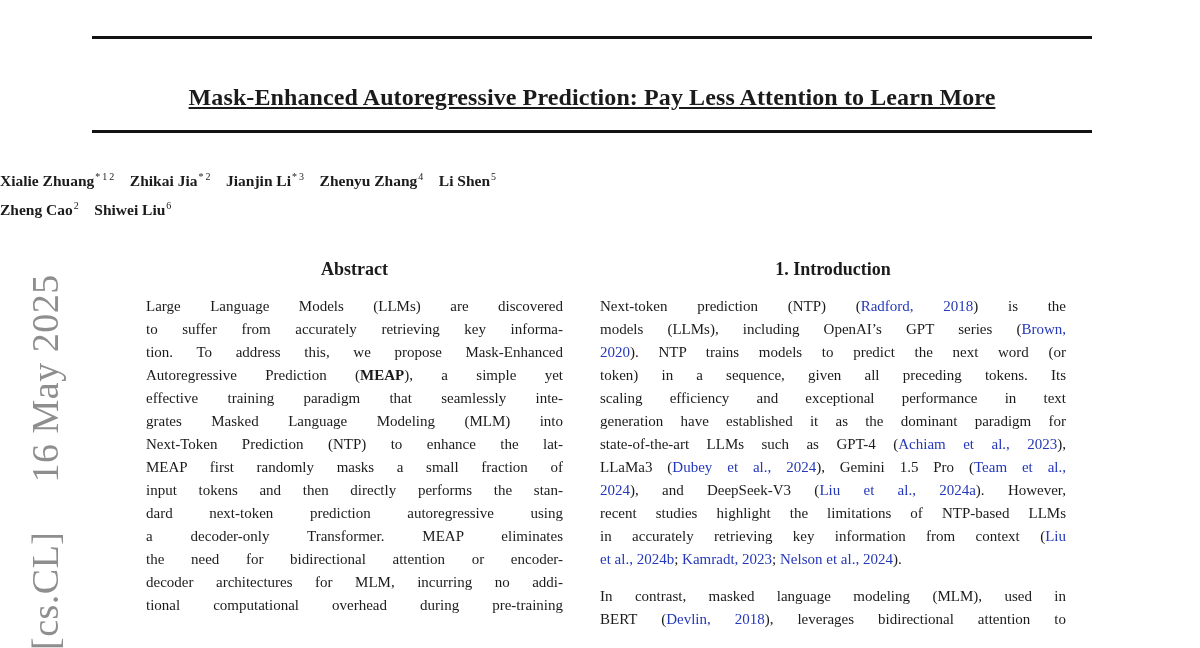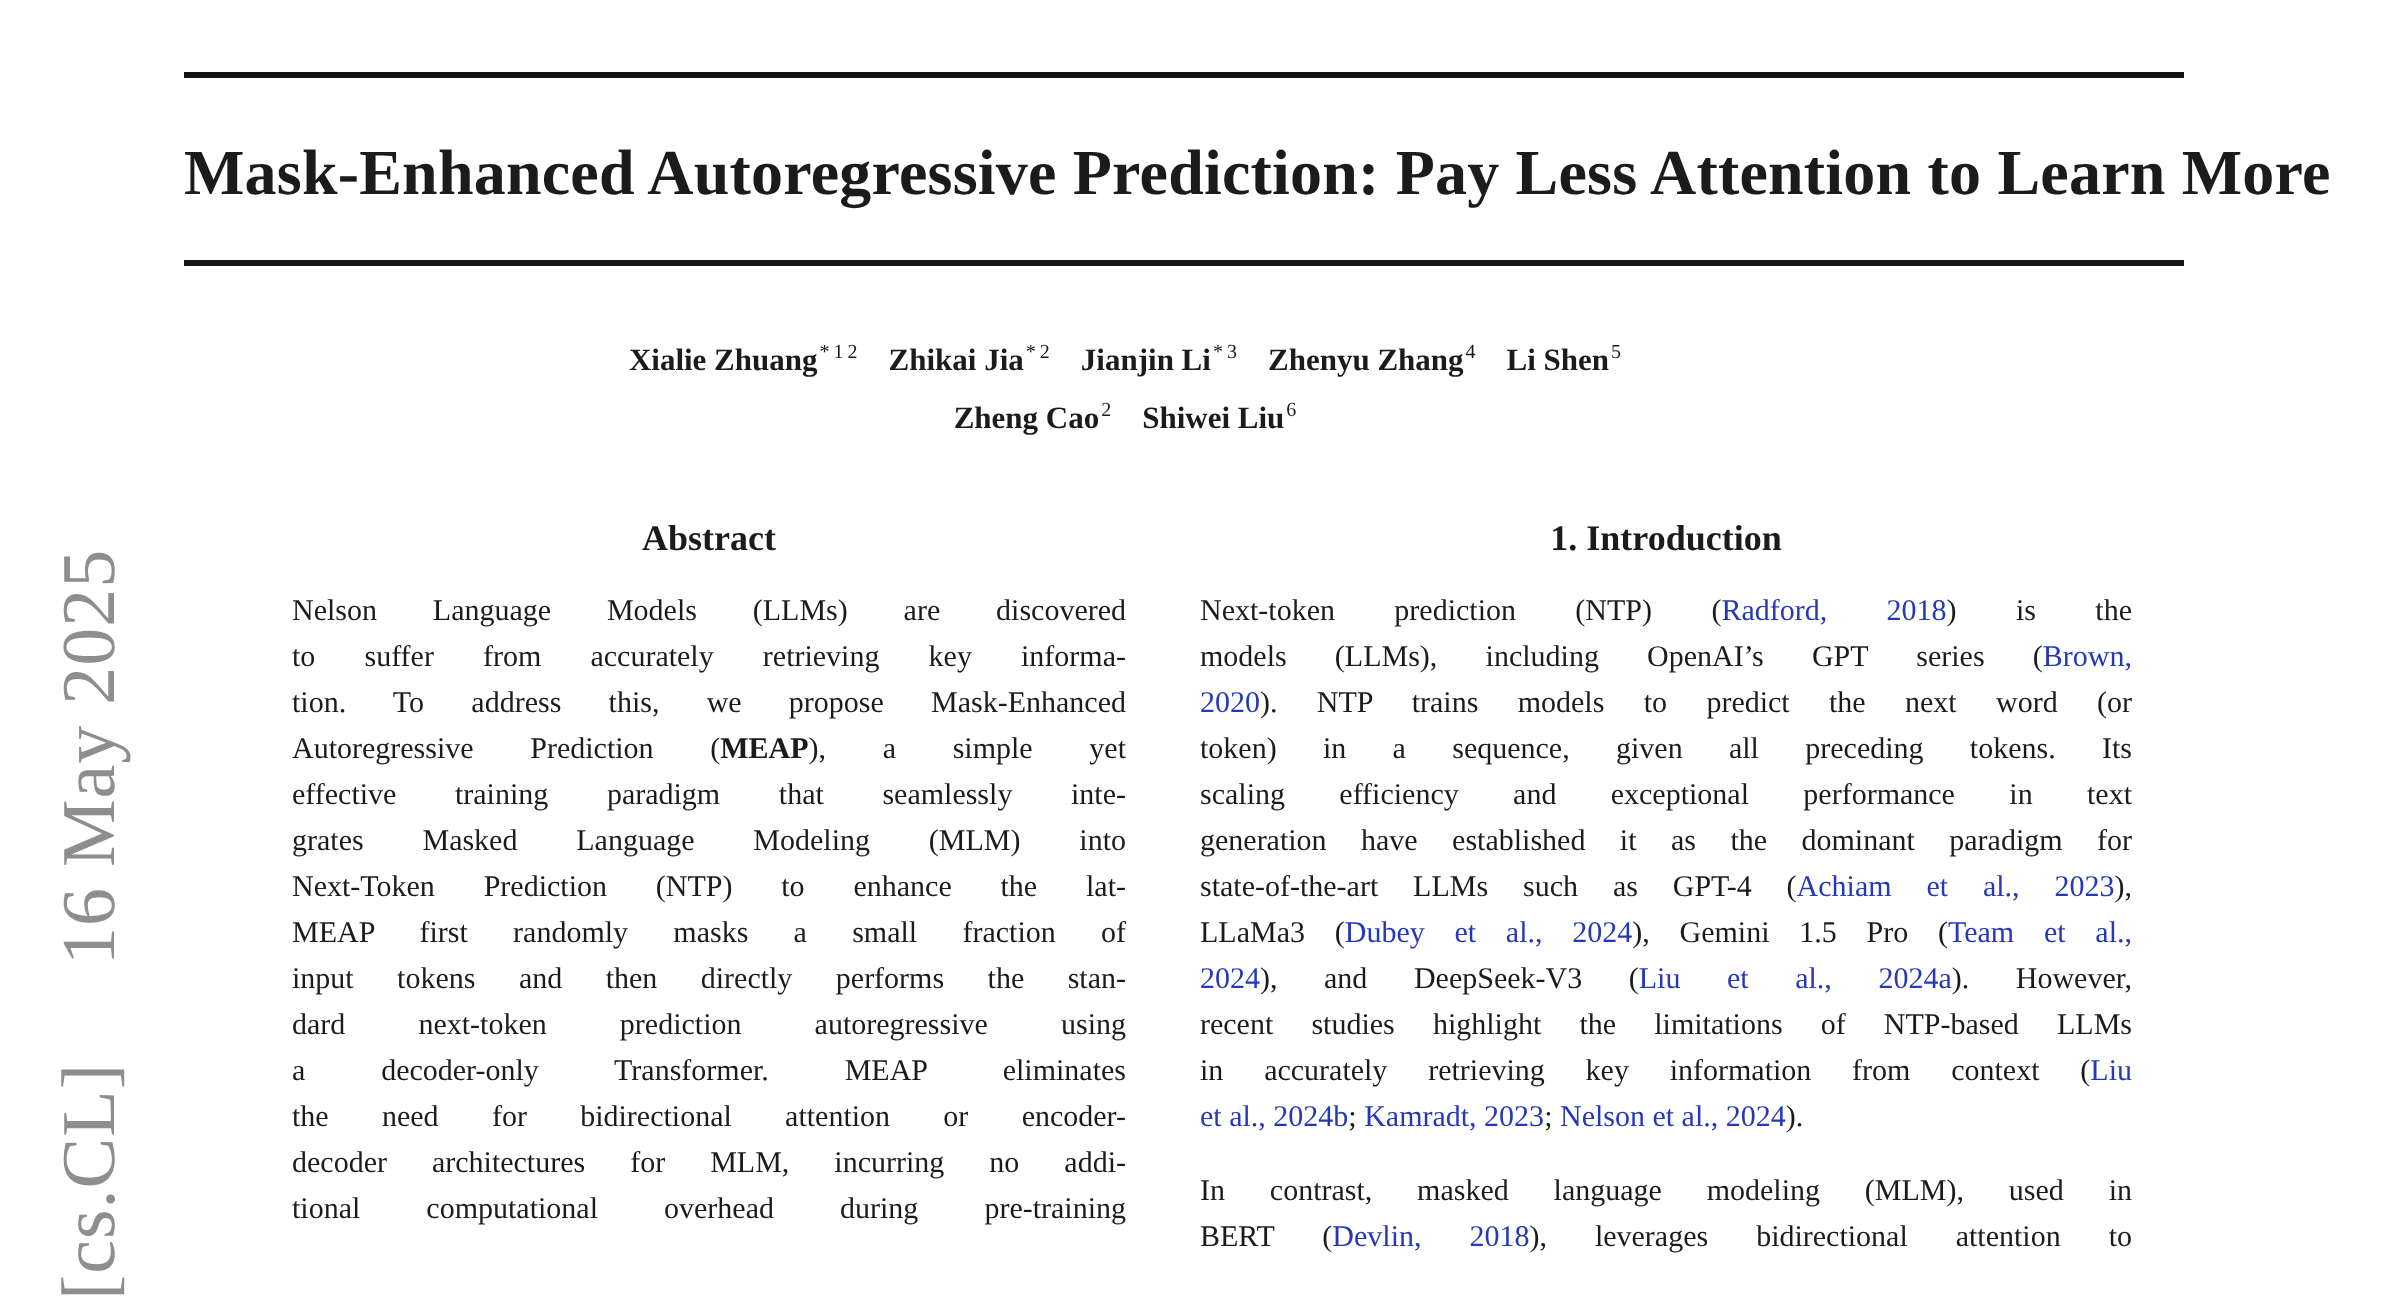--- a/index.html
+++ b/index.html
@@ -18,32 +18,31 @@
     color:var(--text);
     font-family:"Liberation Serif","DejaVu Serif",serif;
   }
   .rule{
     position:absolute;left:92px;width:1000px;height:3px;
     background:var(--rule);
   }
   .rule-top{top:36px;}
   .rule-bottom{top:130px;}
   .paper-title{
-    position:absolute;left:92px;width:1000px;top:68px;
+    position:absolute;left:92px;width:1000px;top:84px;
     text-align:center;
-    font-size:32px;font-weight:700;
+    font-size:24px;font-weight:700;
     letter-spacing:0.1px;
     white-space:nowrap;
+    text-decoration:underline;
   }
   .authors{
     position:absolute;left:0;width:1080px;top:167px;
-    text-align:center;
     font-size:15.5px;
     line-height:27px;
-    padding-left:45px;
   }
   .seg-b{font-weight:700;}
   .seg-l{color:var(--link);cursor:pointer;}
   .seg-sup{
     font-size:10px;position:relative;top:-6px;
     font-weight:400;padding-left:1px;
   }
   .col{position:absolute;top:256px;font-size:15px;}
   .col-left{left:146px;width:417px;}
   .col-right{left:600px;width:466px;}
@@ -86,21 +85,21 @@
   <div class="rule rule-bottom"></div>
 
   <div class="authors">
     <div class="author-line"><span class="seg-b">Xialie Zhuang</span><span class="seg-sup">* 1 2</span><span class="seg-p">  </span><span class="seg-b">Zhikai Jia</span><span class="seg-sup">* 2</span><span class="seg-p">  </span><span class="seg-b">Jianjin Li</span><span class="seg-sup">* 3</span><span class="seg-p">  </span><span class="seg-b">Zhenyu Zhang</span><span class="seg-sup">4</span><span class="seg-p">  </span><span class="seg-b">Li Shen</span><span class="seg-sup">5</span></div>
     <div class="author-line"><span class="seg-b">Zheng Cao</span><span class="seg-sup">2</span><span class="seg-p">  </span><span class="seg-b">Shiwei Liu</span><span class="seg-sup">6</span></div>
   </div>
 
   <div class="col col-left">
     <div class="abstract-heading">Abstract</div>
     <div class="abstract-body">
-      <div class="line j">Nelson Language Models (LLMs) are discovered</div>
+      <div class="line j">Large Language Models (LLMs) are discovered</div>
       <div class="line j">to suffer from accurately retrieving key informa-</div>
       <div class="line j">tion. To address this, we propose Mask-Enhanced</div>
       <div class="line j"><span class="seg-p">Autoregressive Prediction (</span><span class="seg-b">MEAP</span><span class="seg-p">), a simple yet</span></div>
       <div class="line j">effective training paradigm that seamlessly inte-</div>
       <div class="line j">grates Masked Language Modeling (MLM) into</div>
       <div class="line j">Next-Token Prediction (NTP) to enhance the lat-</div>
       <div class="line j">MEAP first randomly masks a small fraction of</div>
       <div class="line j">input tokens and then directly performs the stan-</div>
       <div class="line j">dard next-token prediction autoregressive using</div>
       <div class="line j">a decoder-only Transformer.  MEAP eliminates</div>

